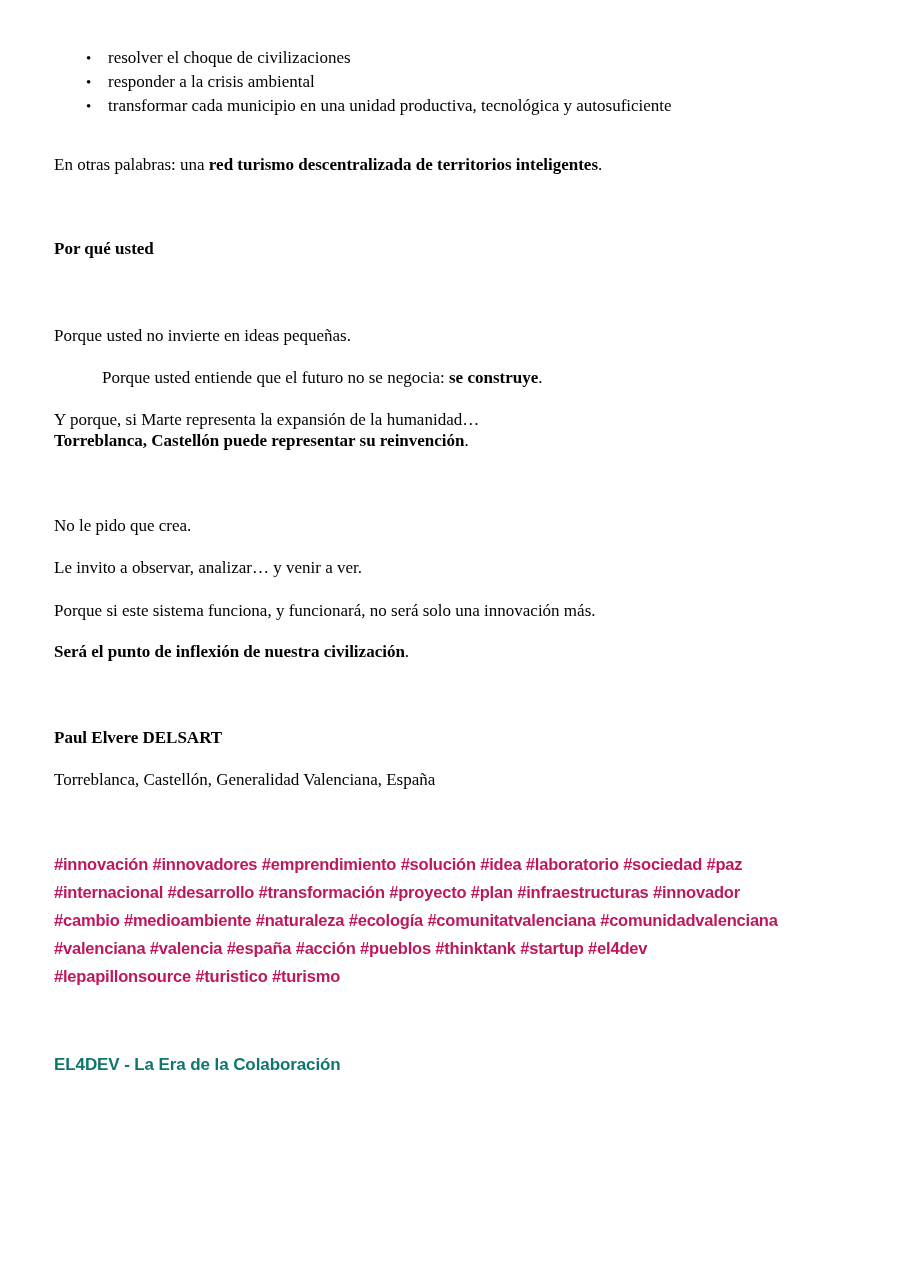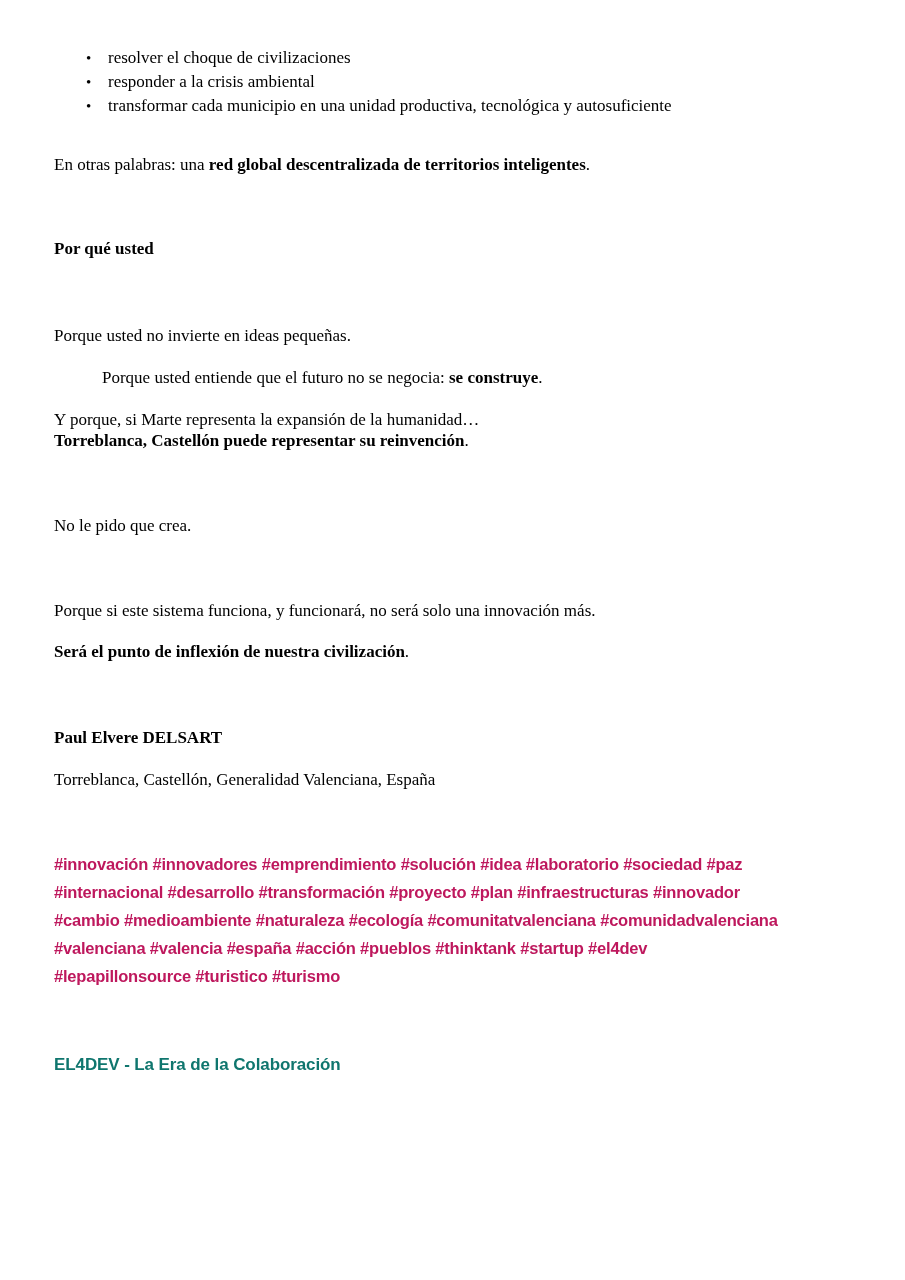--- a/index.html
+++ b/index.html
@@ -127,38 +127,39 @@
       <span class="bullet-dot">•</span>
       <span>responder a la crisis ambiental</span>
     </li>
     <li class="bullet-item">
       <span class="bullet-dot">•</span>
       <span>transformar cada municipio en una unidad productiva, tecnológica y autosuficiente</span>
     </li>
   </ul>
 
   <p class="para" style="top:136px;">
-    <span>En otras palabras: una </span><b>red global descentralizada de territorios inteligentes</b><span>.</span>
+    <span>En otras palabras: una </span><b>red turismo descentralizada de territorios inteligentes</b><span>.</span>
   </p>
 
   <h2 class="heading-bold" style="top:223px;">Por qué usted</h2>
 
   <p class="para" style="top:307px;">Porque usted no invierte en ideas pequeñas.</p>
 
   <p class="para" style="top:349px;margin-left:48px;">
     <span>Porque usted entiende que el futuro no se negocia: </span><b>se construye</b><span>.</span>
   </p>
 
   <p class="para-two-line" style="top:392px;">
     <span class="line1">Y porque, si Marte representa la expansión de la humanidad…</span><br>
     <span class="line2">Torreblanca, Castellón puede representar su reinvención</span><span>.</span>
   </p>
 
   <p class="para" style="top:497px;text-align:right;">No le pido que crea.</p>
 
+  <p class="para" style="top:539px;">Le invito a observar, analizar… y venir a ver.</p>
 
   <p class="para" style="top:582px;">Porque si este sistema funciona, y funcionará, no será solo una innovación más.</p>
 
   <p class="para" style="top:623px;">
     <b>Será el punto de inflexión de nuestra civilización</b><span>.</span>
   </p>
 
   <p class="heading-bold" style="top:709px;">Paul Elvere DELSART</p>
 
   <p class="para" style="top:751px;">Torreblanca, Castellón, Generalidad Valenciana, España</p>

